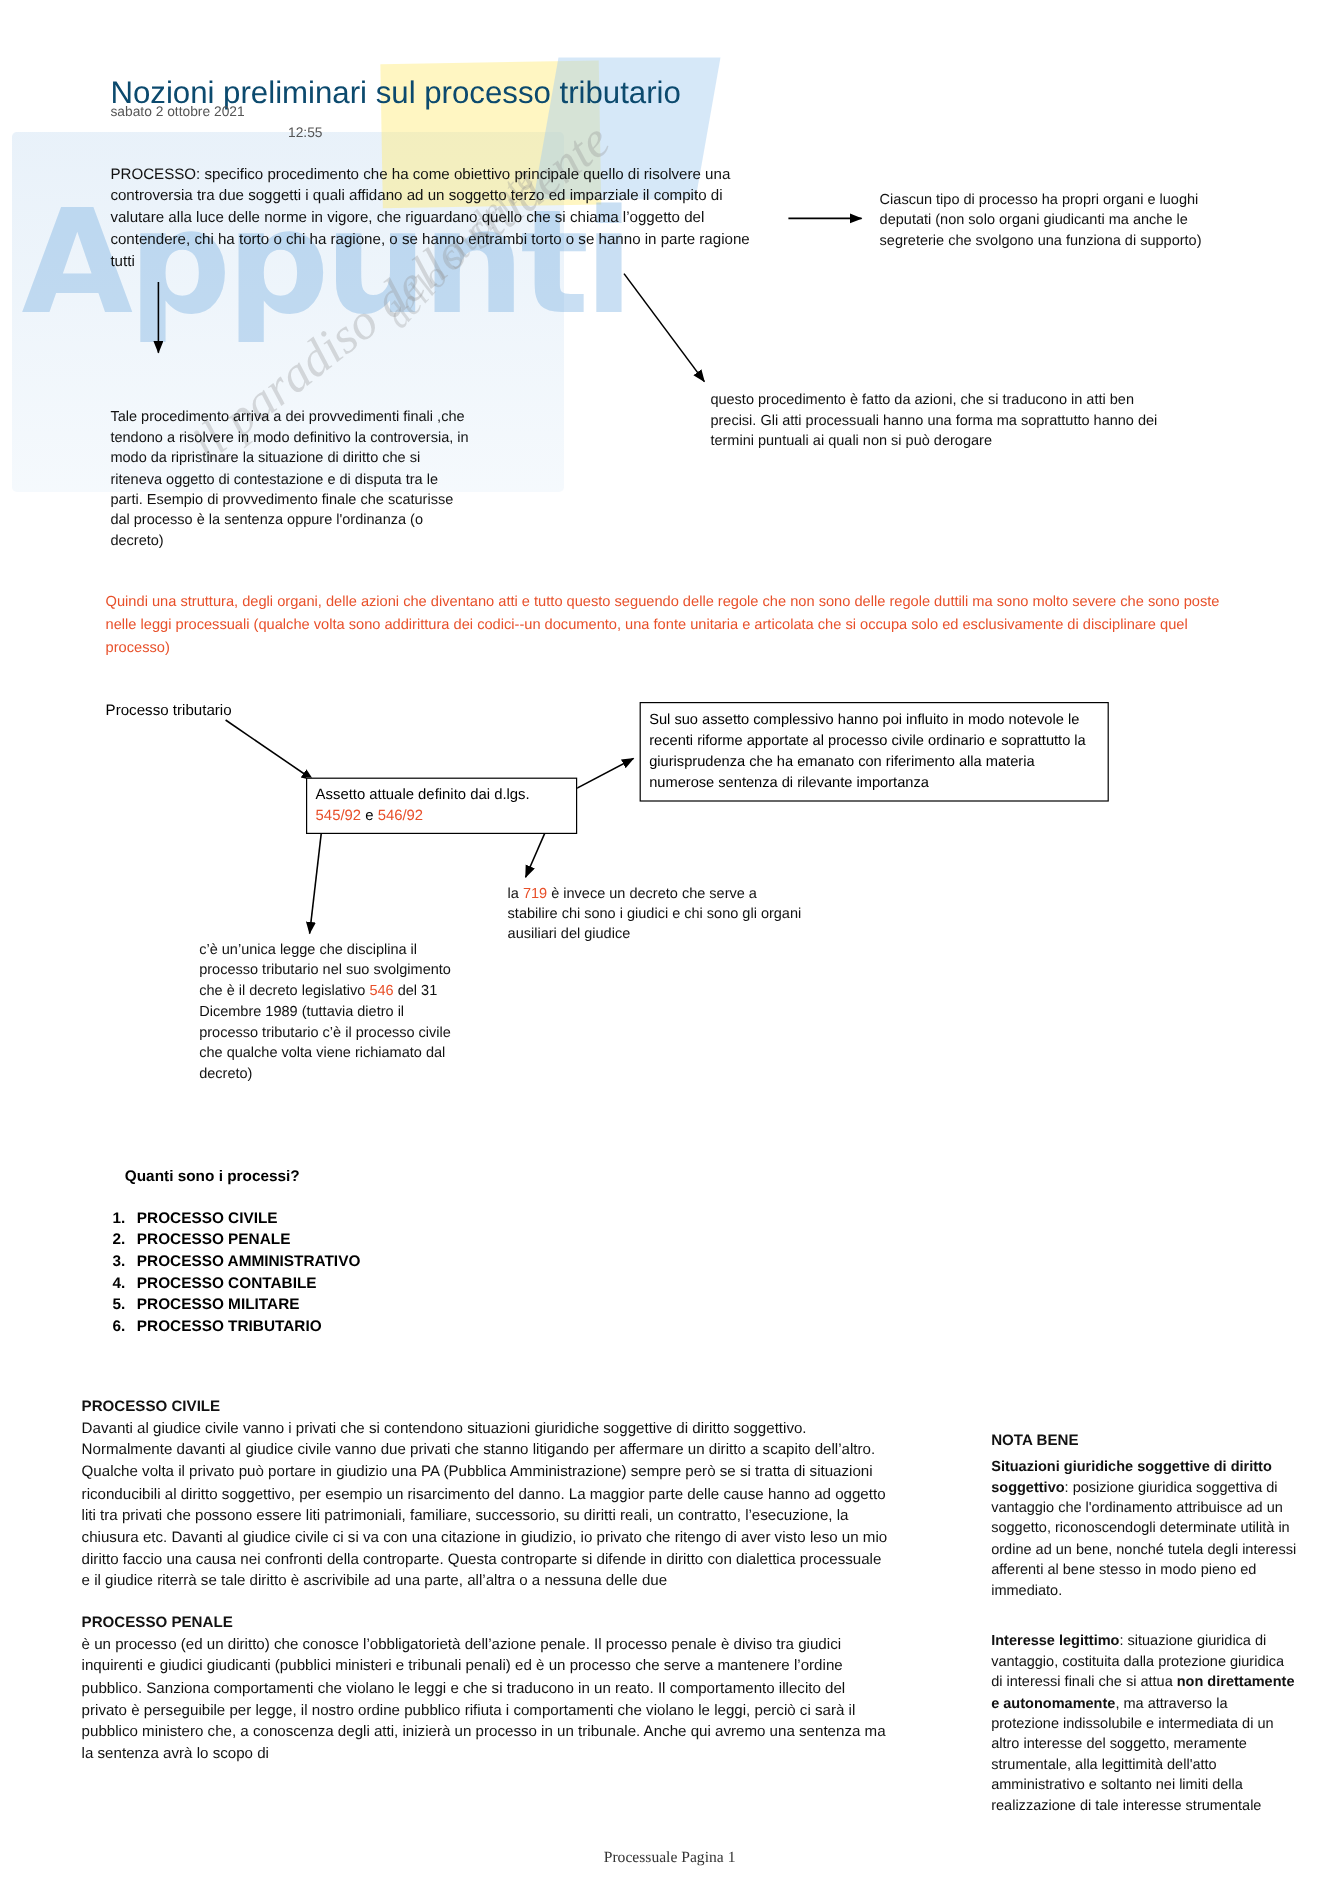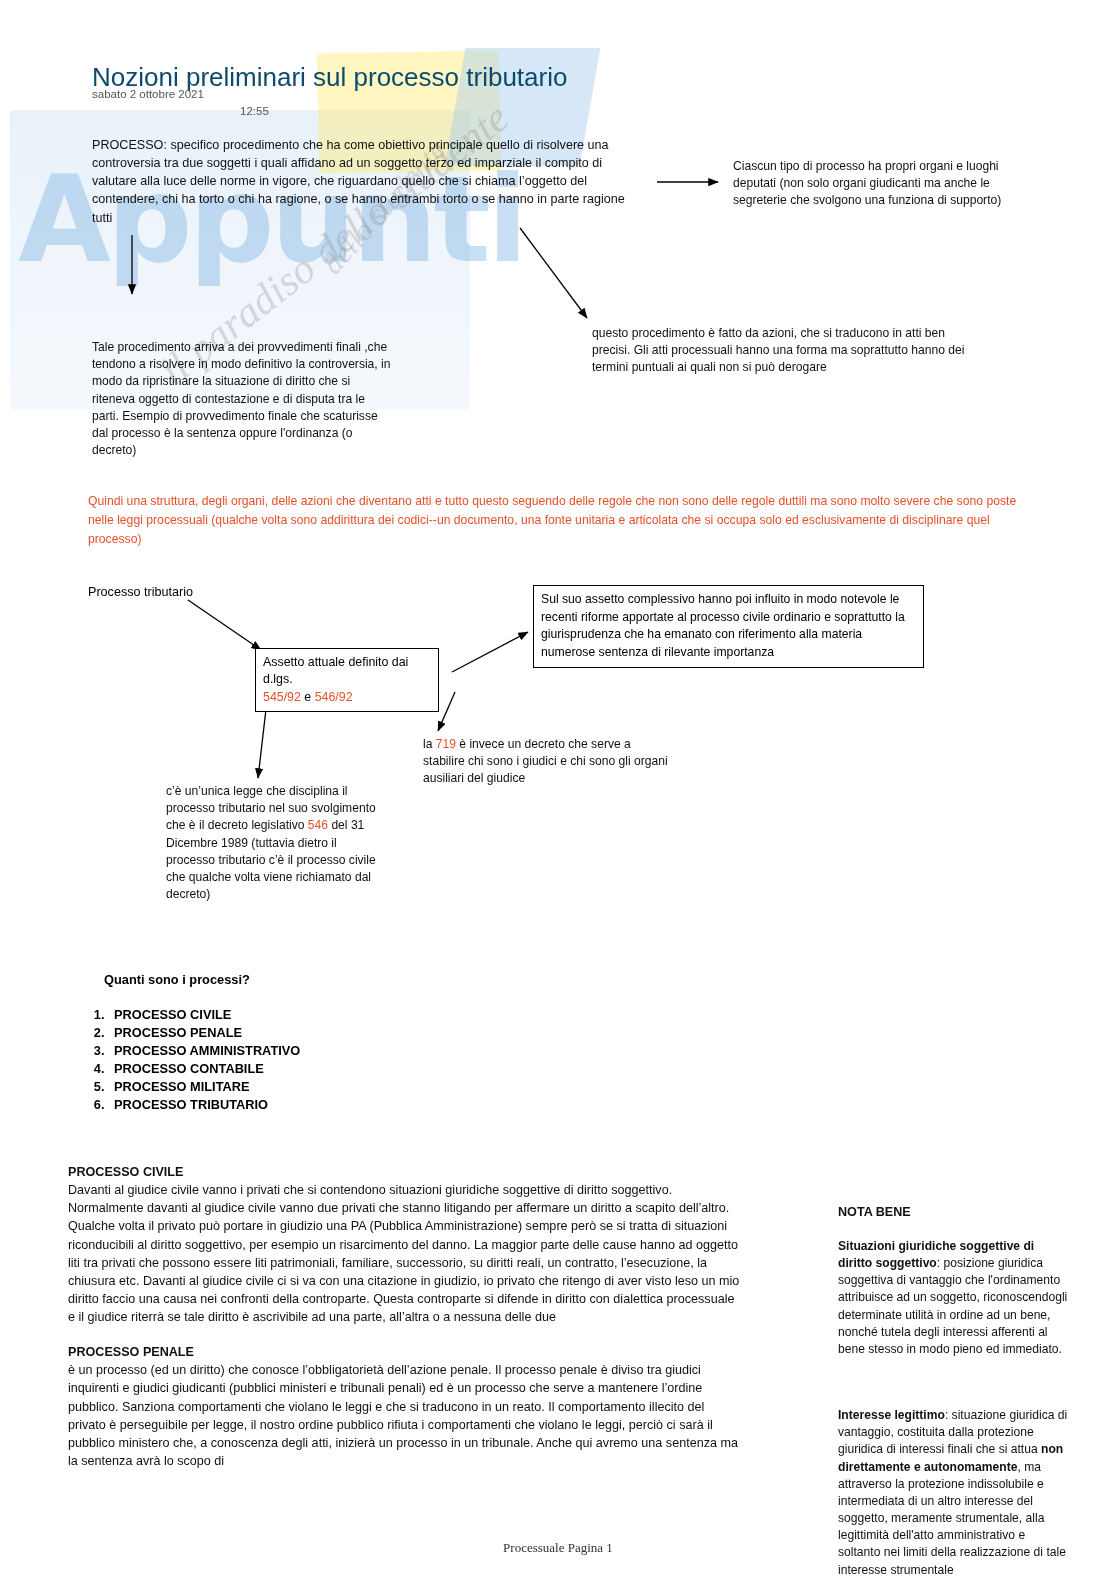--- a/index.html
+++ b/index.html
@@ -136,21 +136,21 @@
   }
 
   .lbl-proc-trib { left: 88px; top: 585px; font-size: 12.6px; }
 
   .box {
     border: 1px solid #000;
     background: #fff;
     padding: 5px 7px;
   }
   .box-assetto {
-    left: 255px; top: 648px; width: 184px;
+    left: 255px; top: 648px; width: 226px;
     font-size: 12.4px;
     line-height: 1.4;
   }
   .box-sulsuo {
     left: 533px; top: 585px; width: 391px;
     font-size: 12.2px;
     line-height: 1.45;
   }
   .red { color: #e8502a; }
 
@@ -171,21 +171,21 @@
     font-weight: bold;
     line-height: 1.40;
   }
   .num-list li { padding-left: 6px; }
 
   .col-left { left: 68px; top: 1163px; width: 672px; }
   .col-right { left: 806px; top: 1188px; width: 280px; }
 
   .sec-head { font-weight: bold; font-size: 12.6px; }
   .col-left p { margin: 0; }
-  .col-right p { margin: 16px; padding-left: 16px; }
+  .col-right p { margin: 4px; padding-left: 16px; }
   .gap { height: 17px; }
 
   .footer {
     left: 0; top: 1540px;
     width: 1116px;
     text-align: center;
     font-family: "Liberation Serif", serif;
     font-size: 13px;
     color: #333;
   }

